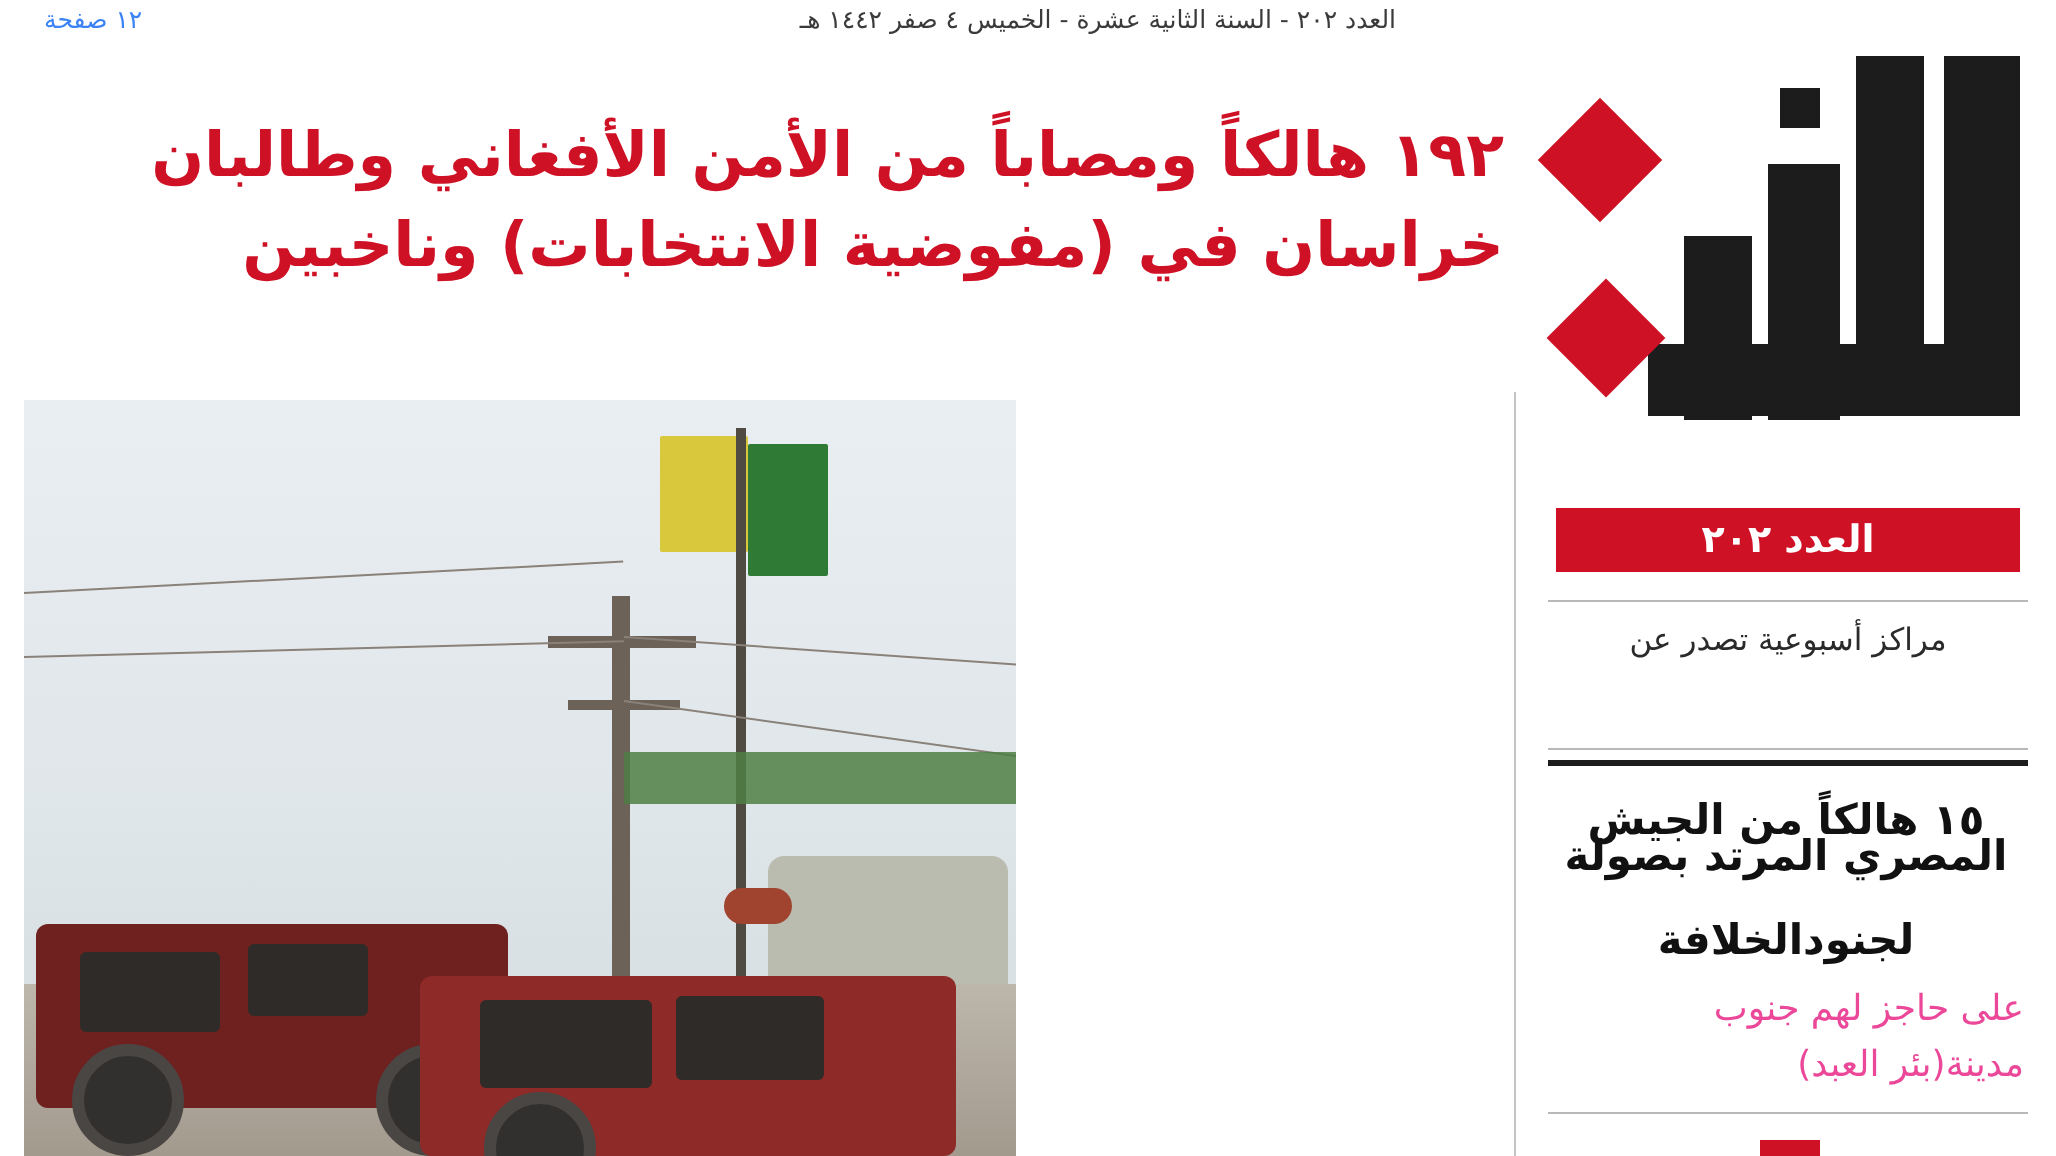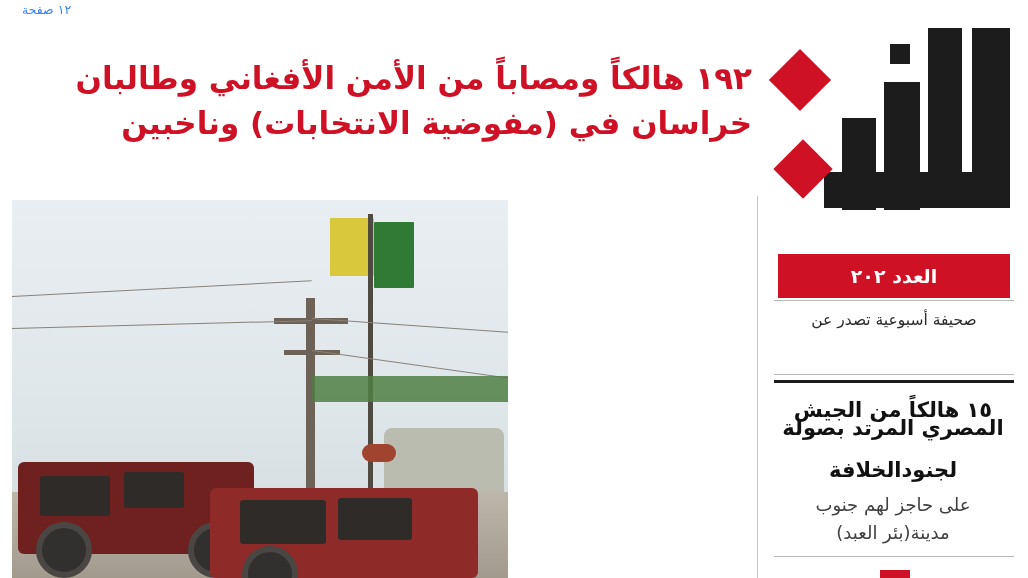--- a/index.html
+++ b/index.html
@@ -68,21 +68,21 @@
   .wm-red {
     position: absolute;
     background: #cf1126;
   }
 
   .issue-bar {
     position: absolute;
     top: 232px;
     right: 18px;
     width: 232px;
-    height: 44px;
+    height: 32px;
     background: #cf1126;
     color: #fff;
     display: flex;
     align-items: center;
     justify-content: center;
     font-size: 19px;
     font-weight: bold;
     letter-spacing: 1px;
   }
 
@@ -127,22 +127,22 @@
     font-size: 21px;
   }
   .side-head.l1 { top: 374px; }
   .side-head.l2 { top: 392px; }
   .side-head.l3 { top: 434px; }
 
   .side-sub {
     position: absolute;
     right: 16px;
     width: 238px;
-    text-align: center;
-    color: #404040;
+    text-align: right;
+    color: #ec4899;
     font-size: 18px;
     line-height: 1.4;
   }
   .side-sub.l1 { top: 470px; }
   .side-sub.l2 { top: 498px; }
 
   .hr-thin.d { top: 534px; }
   .red-sq-bottom {
     position: absolute;
     top: 548px;
@@ -260,20 +260,21 @@
     text-shadow: 0 1px 2px rgba(0,0,0,.8);
     direction: rtl;
   }
 </style>
 </head>
 <body>
 
 <div id="page">
 
   <div class="top-strip">
+    <div class="issue-line">العدد ٢٠٢ - السنة الثانية عشرة - الخميس ٤ صفر ١٤٤٢ هـ</div>
     <div class="pages-count">١٢ صفحة</div>
   </div>
 
   <div class="headline">
     <span>١٩٢ هالكاً ومصاباً من الأمن الأفغاني وطالبان</span>
     <span class="l2">خراسان في (مفوضية الانتخابات) وناخبين</span>
   </div>
 
   <div class="article-col">
     <p>سقط نحو ١٩٢ هالكا ومصابا من الأمن الأفغاني وعناصر طالبان وموظفي "مفوضية الانتخابات" وناخبين مرتدين بتفجير جنود الخلافة ٣٩ عبوة ناسفة على عدد من مراكز الانتخابات وتجمعات الشرطة والأمن وطالبان في خراسان خلال الأسبوع الحالي.</p>
@@ -337,21 +338,21 @@
       <div class="wm" style="right:152px; top:96px; width:34px; height:92px;"></div>
 
       <div class="wm-red" style="left:22px; top:126px; width:42px; height:42px; transform:rotate(45deg);"></div>
 
       <div class="wm" style="right:118px; top:22px; width:20px; height:20px;"></div>
     </div>
 
     <div class="issue-bar">العدد ٢٠٢</div>
 
     <div class="hr-thin a"></div>
-    <div class="sub-line l1">صحيفة أسبوعية تصدر عن</div>
+    <div class="sub-line l1">مراكز أسبوعية تصدر عن</div>
     <div class="hr-thin b"></div>
     <div class="hr-thick c"></div>
 
     <div class="side-head l1">١٥ هالكاً من الجيش</div>
     <div class="side-head l2">المصري المرتد بصولة</div>
     <div class="side-head l3">لجنودالخلافة</div>
 
     <div class="side-sub l1">على حاجز لهم جنوب</div>
     <div class="side-sub l2">مدينة(بئر العبد)</div>
 

